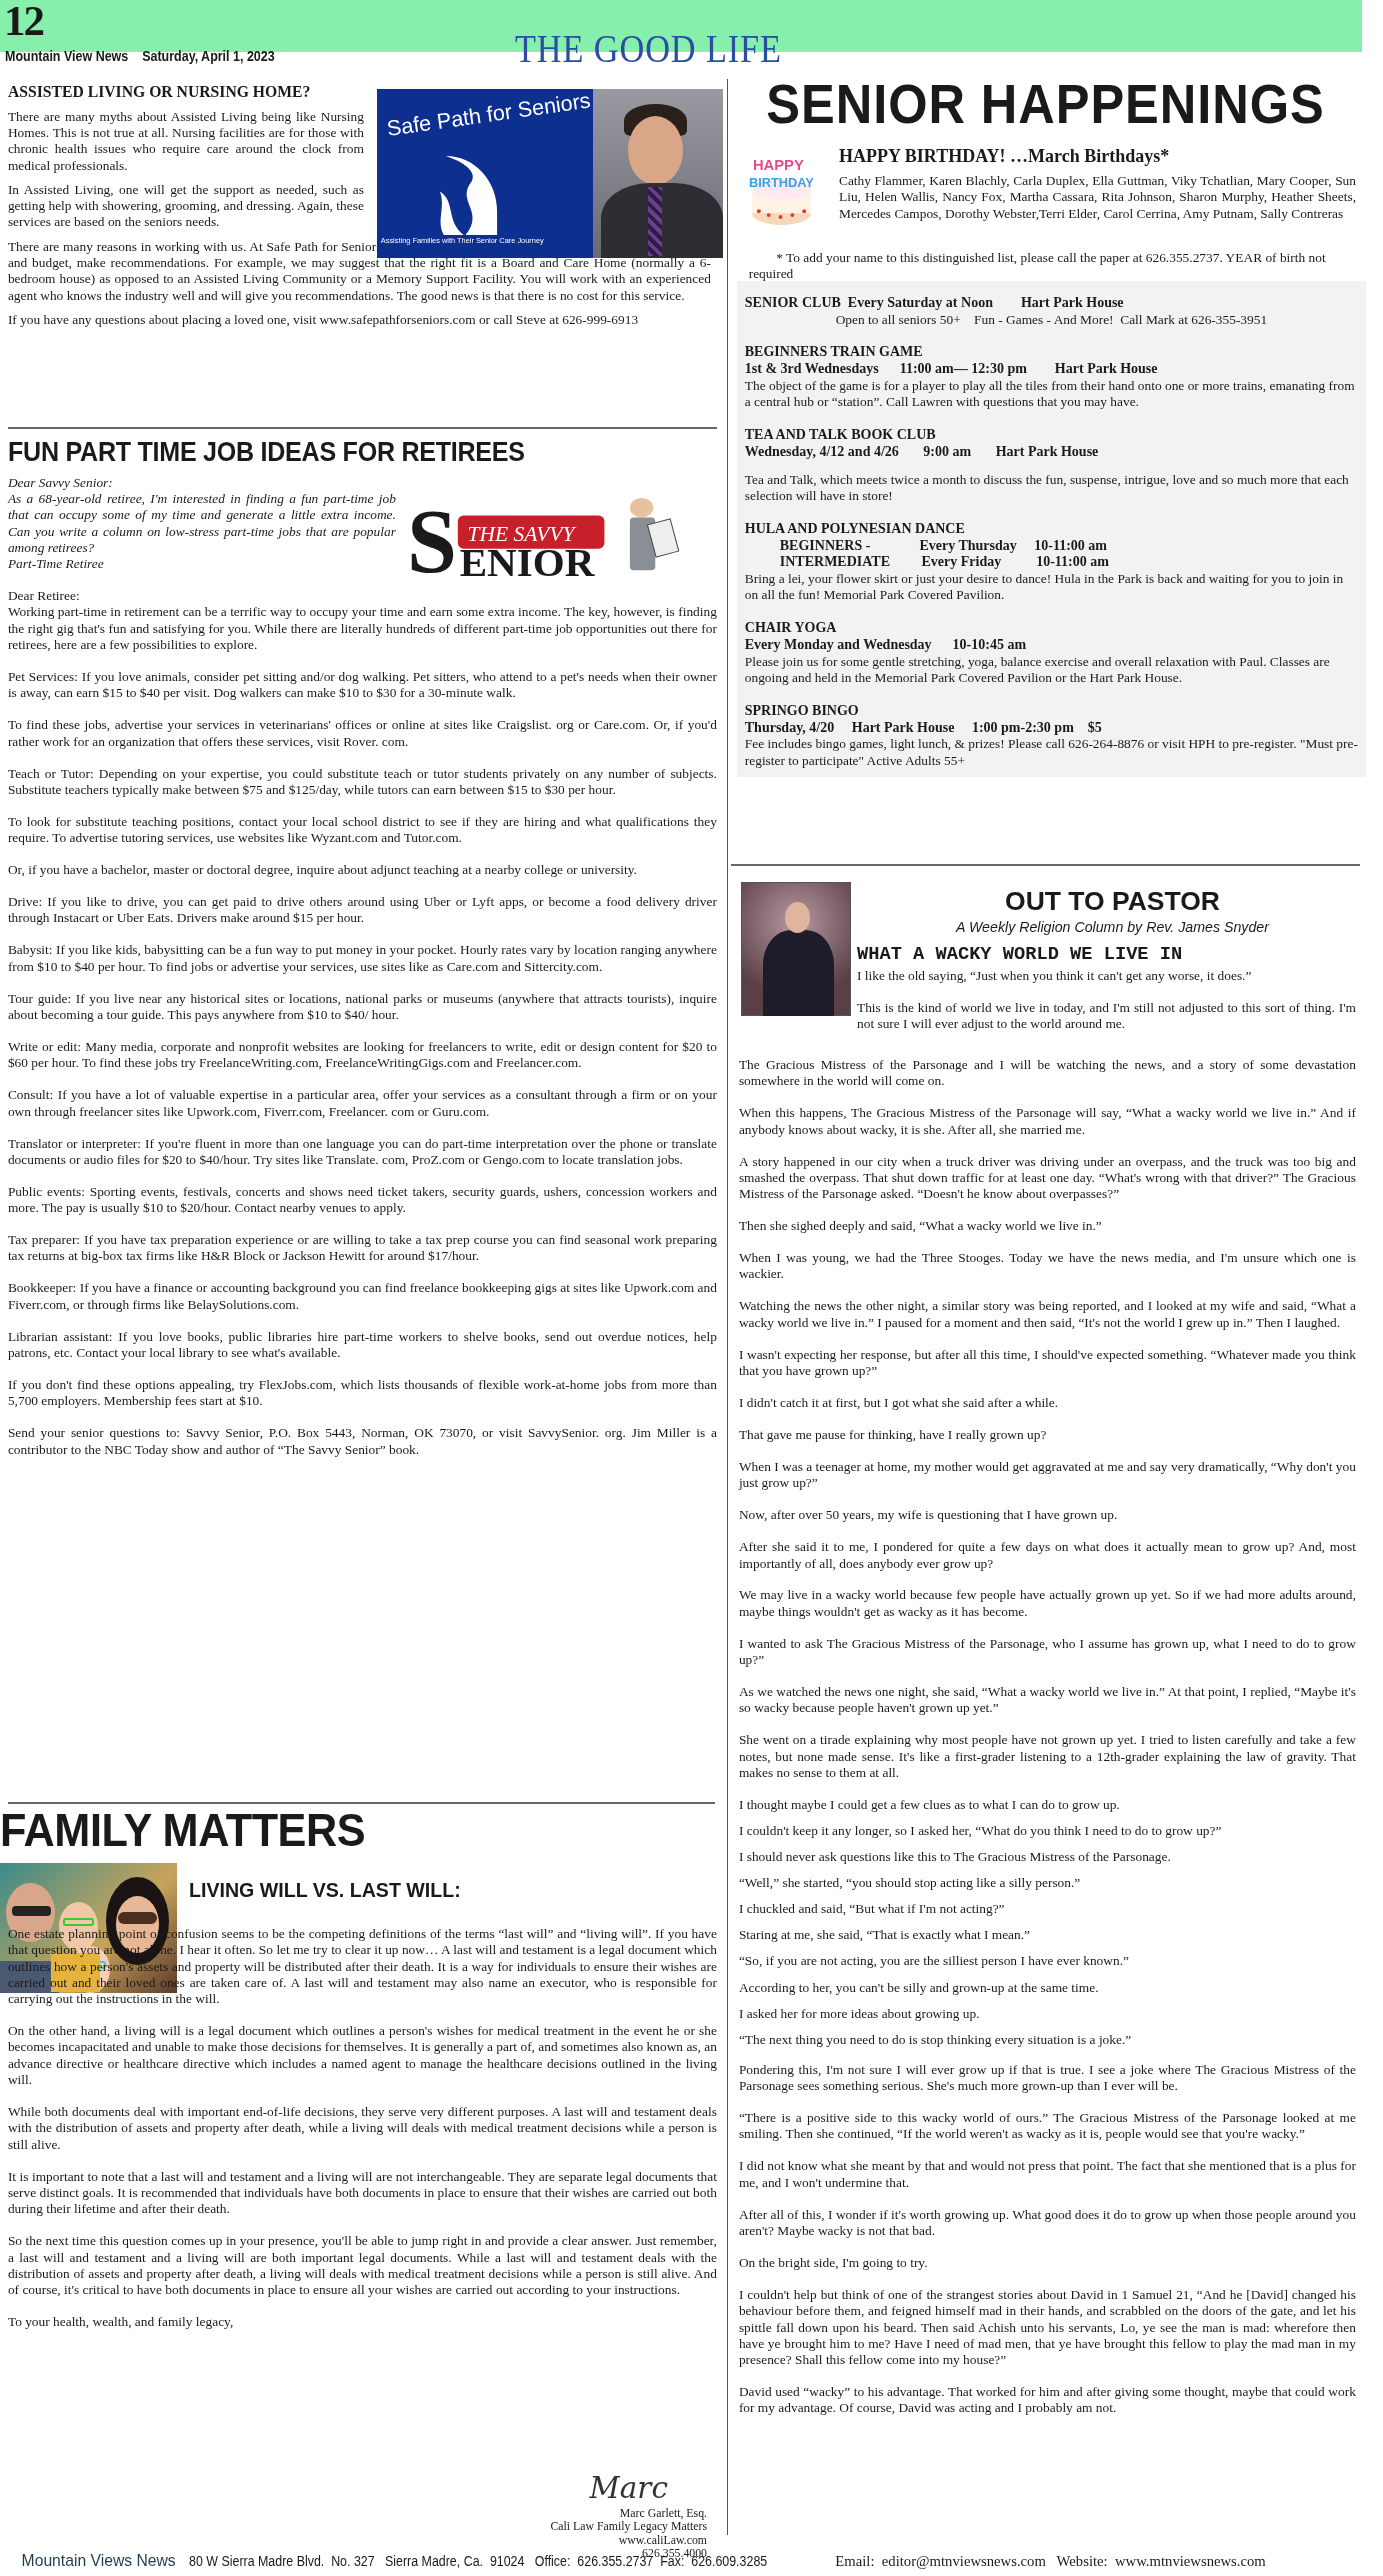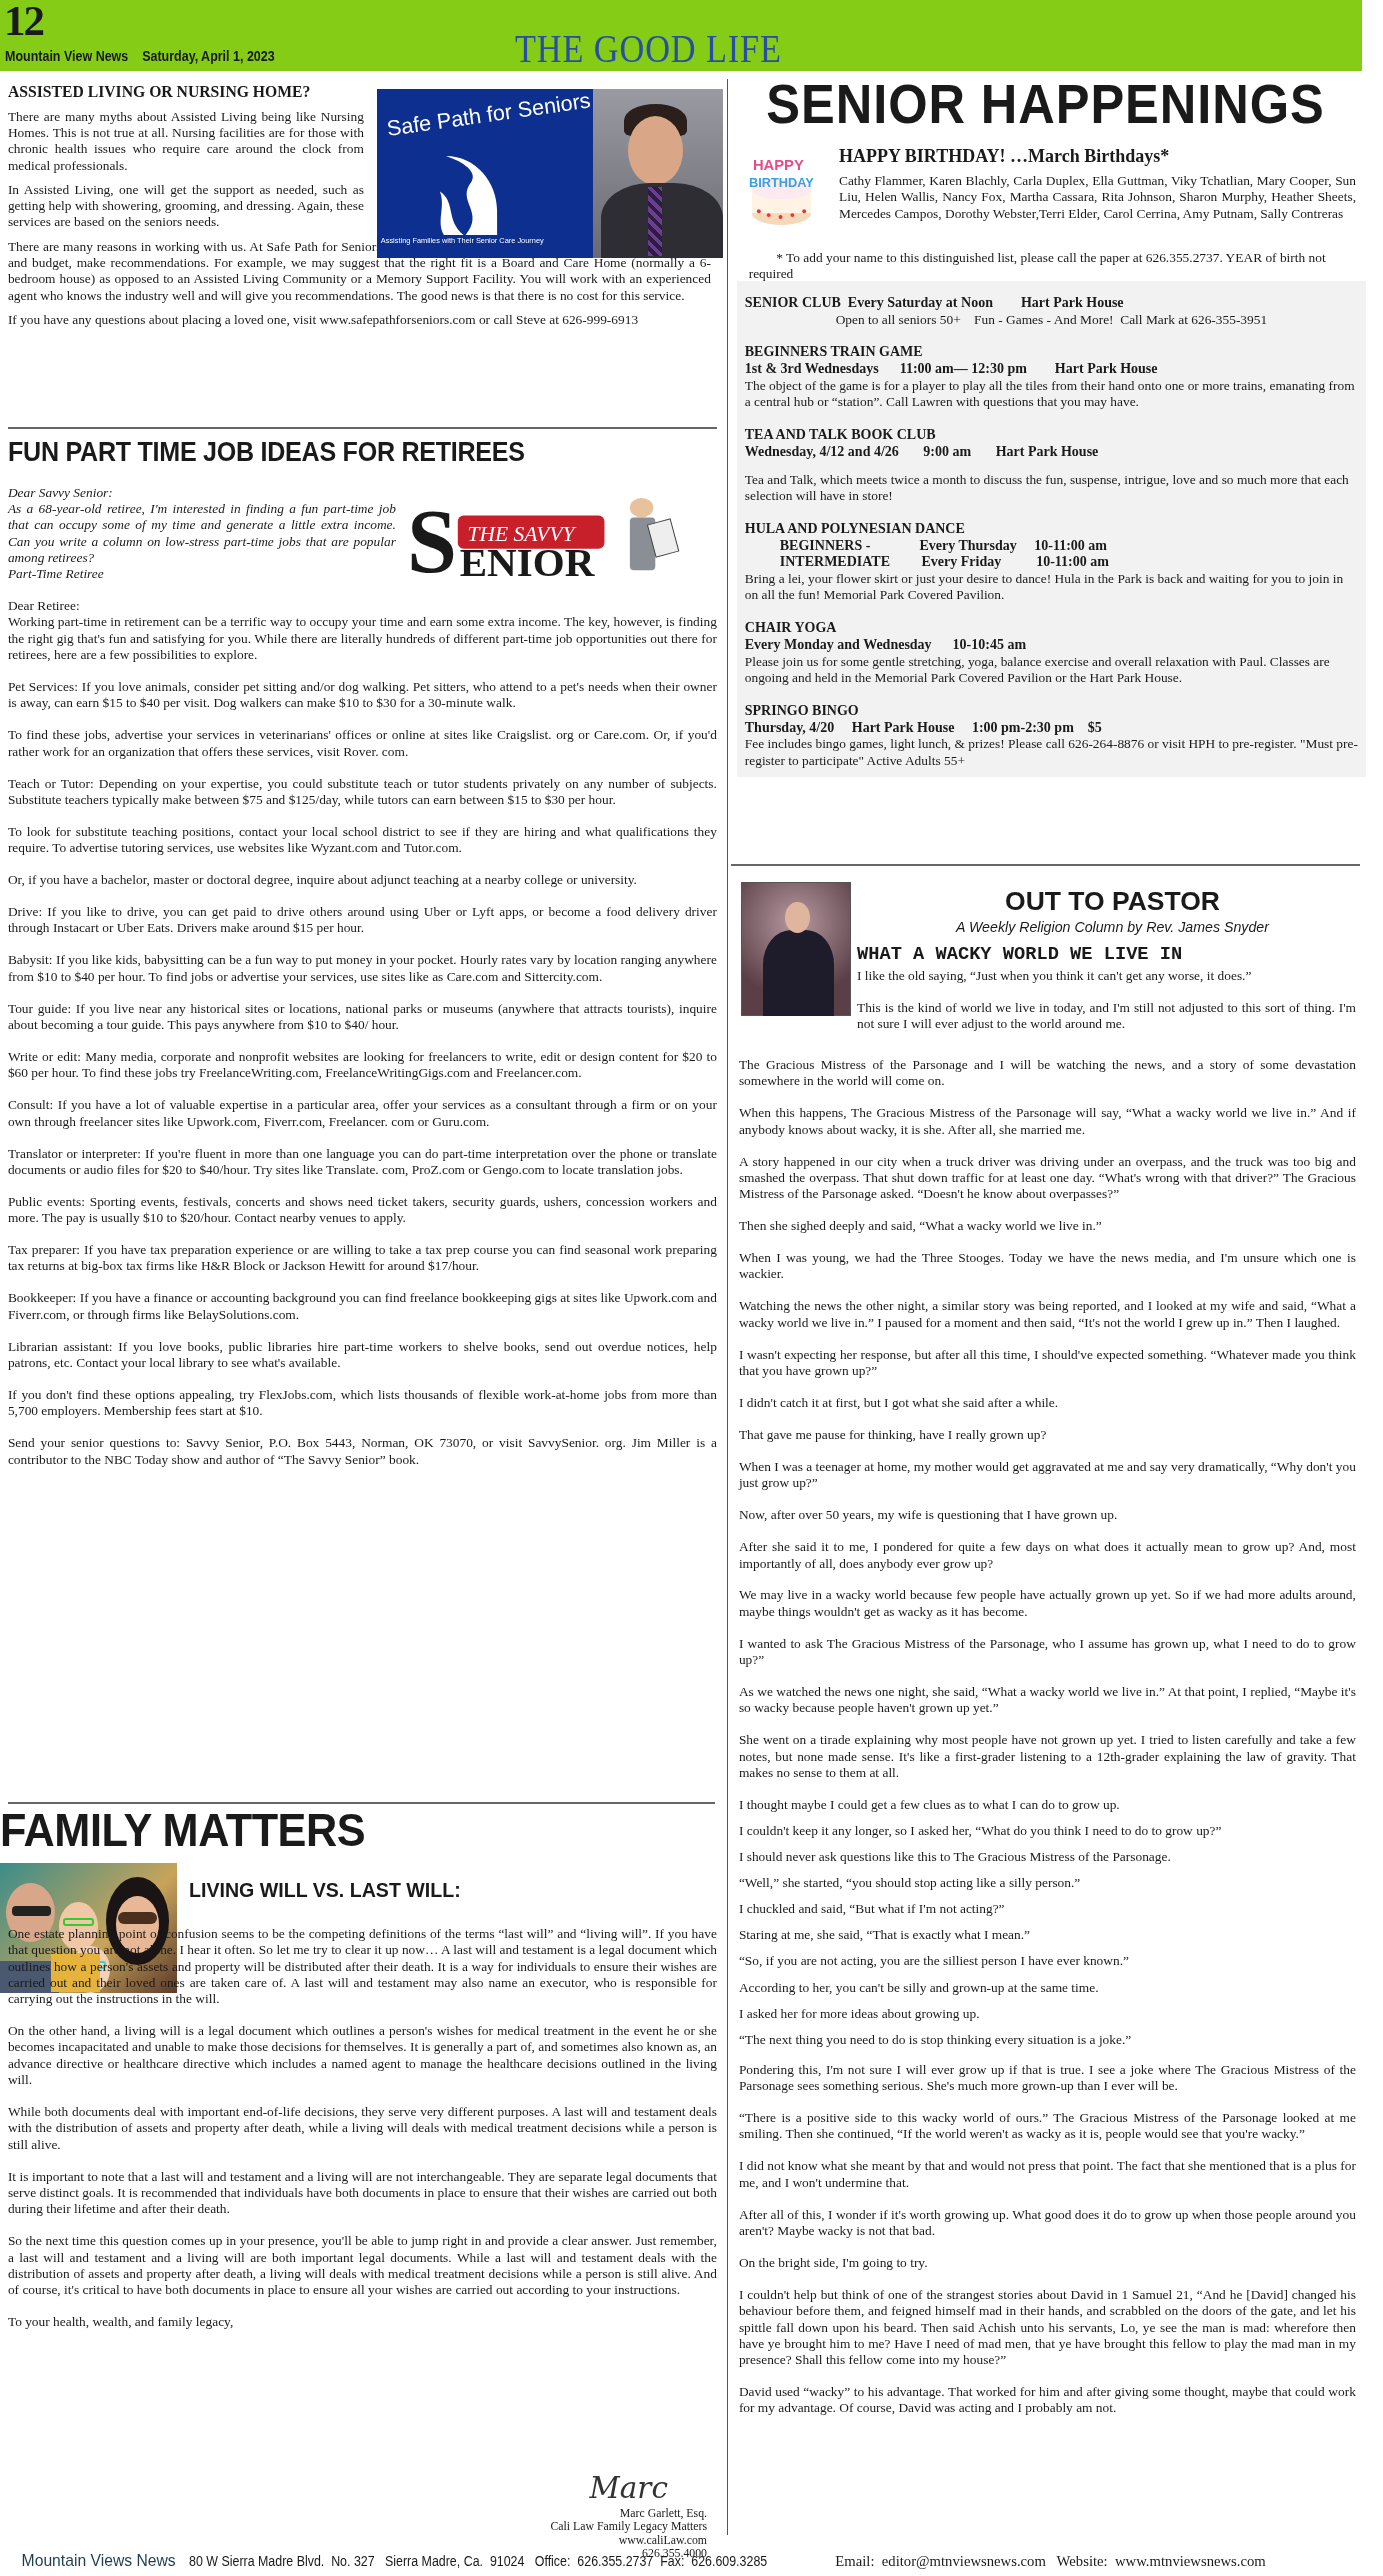--- a/index.html
+++ b/index.html
@@ -1,20 +1,20 @@
 <!DOCTYPE html>
 <html><head>
 <meta charset="utf-8">
 <style>
 *{box-sizing:border-box;margin:0;padding:0}
 html,body{width:1383px;height:2576px;background:#fff;overflow:hidden}
 body{position:relative;font-family:"Liberation Serif","DejaVu Serif",serif;color:#1a1a1a}
 p{font-size:13.4px;line-height:16.3px;text-align:justify}
 
-#masthead{position:absolute;left:0;top:0;width:1362px;height:71px;background:#84cc16}
+#masthead{position:absolute;left:0;top:0;width:1362px;height:52px;background:#86efac}
 #pagenum{position:absolute;left:3.9px;top:-3.9px;font-size:43px;font-weight:bold;font-family:"Liberation Serif",serif;letter-spacing:-2px}
 #pubdate{position:absolute;left:4.9px;top:48px;font-size:14.2px;font-weight:bold;font-family:"Liberation Sans",sans-serif;transform:scaleX(.88);transform-origin:left}
 #section{position:absolute;left:515px;top:25.5px;font-size:39px;color:#2b4fa0;font-family:"Liberation Serif",serif;transform:scaleX(.88);transform-origin:left;letter-spacing:1px}
 
 #leftcol{position:absolute;left:7.9px;top:79px;width:709px}
 #rightcol{position:absolute;left:731px;top:75px;width:629px}
 #vrule{position:absolute;left:727px;top:79px;width:1px;height:2456px;background:#555}
 .hrule{height:2px;background:#666}
 
 #assist-head{font-size:15.7px;font-weight:bold;margin-top:3.9px}
@@ -105,21 +105,21 @@
           <div class="suit"></div>
           <div class="tie"></div>
       </div>
     </div>
   </section>
 
   <div class="hrule" style="margin-top:3.9px"></div>
 
   <section style="position:relative">
     <div id="savvy-head">FUN PART TIME JOB IDEAS FOR RETIREES</div>
-    <div class="italic" style="width:388px;margin-top:17px">
+    <div class="italic" style="width:388px;margin-top:7px">
       <p>Dear Savvy Senior:</p>
       <p>As a 68-year-old retiree, I'm interested in finding a fun part-time job that can occupy some of my time and generate a little extra income. Can you write a column on low-stress part-time jobs that are popular among retirees?</p>
       <p>Part-Time Retiree</p>
     </div>
     <svg id="savvy-logo" viewBox="0 0 310 90">
       <text x="0" y="80" font-family="Liberation Serif,serif" font-size="92" font-weight="bold" fill="#1a1a1a">S</text>
       <rect x="52" y="22" width="150" height="34" rx="6" fill="#c8202a"></rect>
       <text x="62" y="48" font-family="Liberation Serif,serif" font-style="italic" font-size="22" fill="#fff">THE SAVVY</text>
       <text x="54" y="84" font-family="Liberation Serif,serif" font-size="42" font-weight="bold" fill="#1a1a1a">ENIOR</text>
       <ellipse cx="240" cy="14" rx="12" ry="10" fill="#e8c29c"></ellipse>

